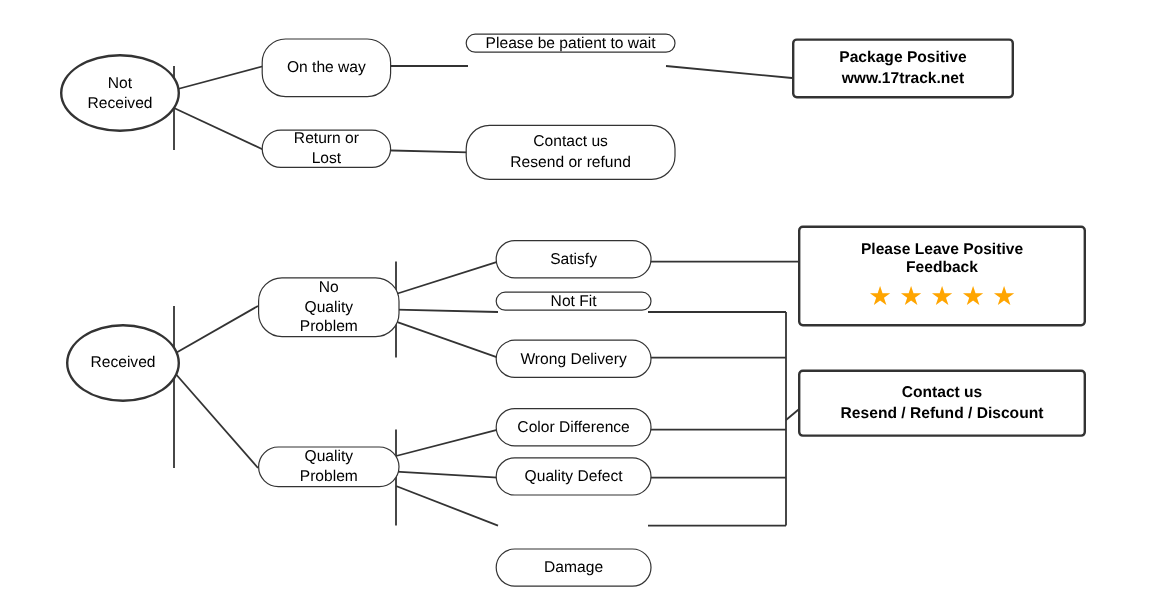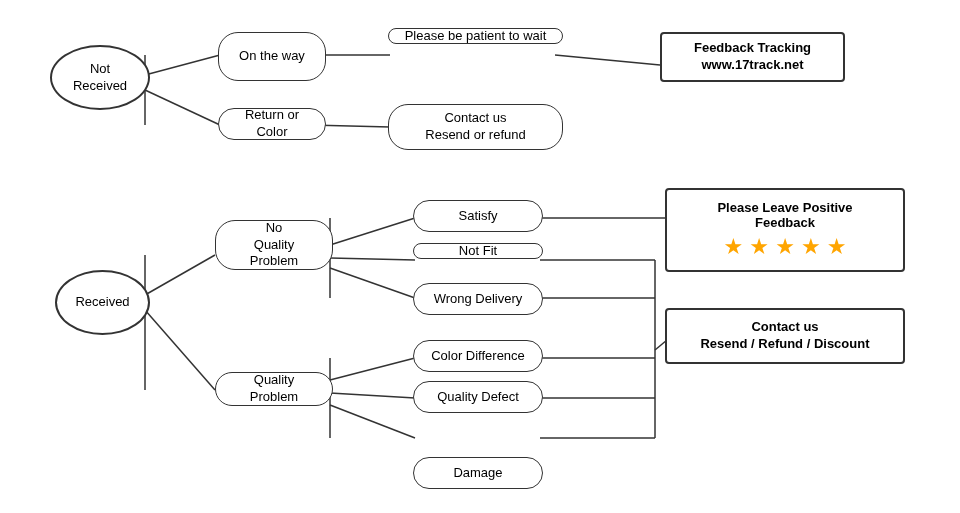--- a/index.html
+++ b/index.html
@@ -127,42 +127,42 @@
   <div class="node oval" style="left:50px; top:45px; width:100px; height:65px;">
     <span style="white-space:pre-line;">Not
 Received</span>
   </div>
 
   <div class="node rect" style="left:218px; top:32px; width:108px; height:49px;">
     <span>On the way</span>
   </div>
 
   <div class="node rect" style="left:218px; top:108px; width:108px; height:32px;">
-    <span>Return or Color</span>
+    <span>Return or Lost</span>
   </div>
 
   <div class="node rect" style="left:388px; top:28px; width:175px; height:16px;">
     <span>Please be patient to wait</span>
   </div>
 
   <div class="node rect-sharp" style="left:660px; top:32px; width:185px; height:50px;">
-    <span style="white-space:pre-line;">Feedback Tracking
+    <span style="white-space:pre-line;">Package Positive
 www.17track.net</span>
   </div>
 
   <div class="node rect" style="left:388px; top:104px; width:175px; height:46px;">
     <span style="white-space:pre-line;">Contact us
 Resend or refund</span>
   </div>
 
   <div class="node oval" style="left:55px; top:270px; width:95px; height:65px;">
     <span>Received</span>
   </div>
 
-  <div class="node rect" style="left:215px; top:220px; width:118px; height:50px;">
+  <div class="node rect" style="left:215px; top:231px; width:118px; height:50px;">
     <span style="white-space:pre-line;">No
 Quality Problem</span>
   </div>
 
   <div class="node rect" style="left:215px; top:372px; width:118px; height:34px;">
     <span>Quality Problem</span>
   </div>
 
   <div class="node rect" style="left:413px; top:200px; width:130px; height:32px;">
     <span>Satisfy</span>

